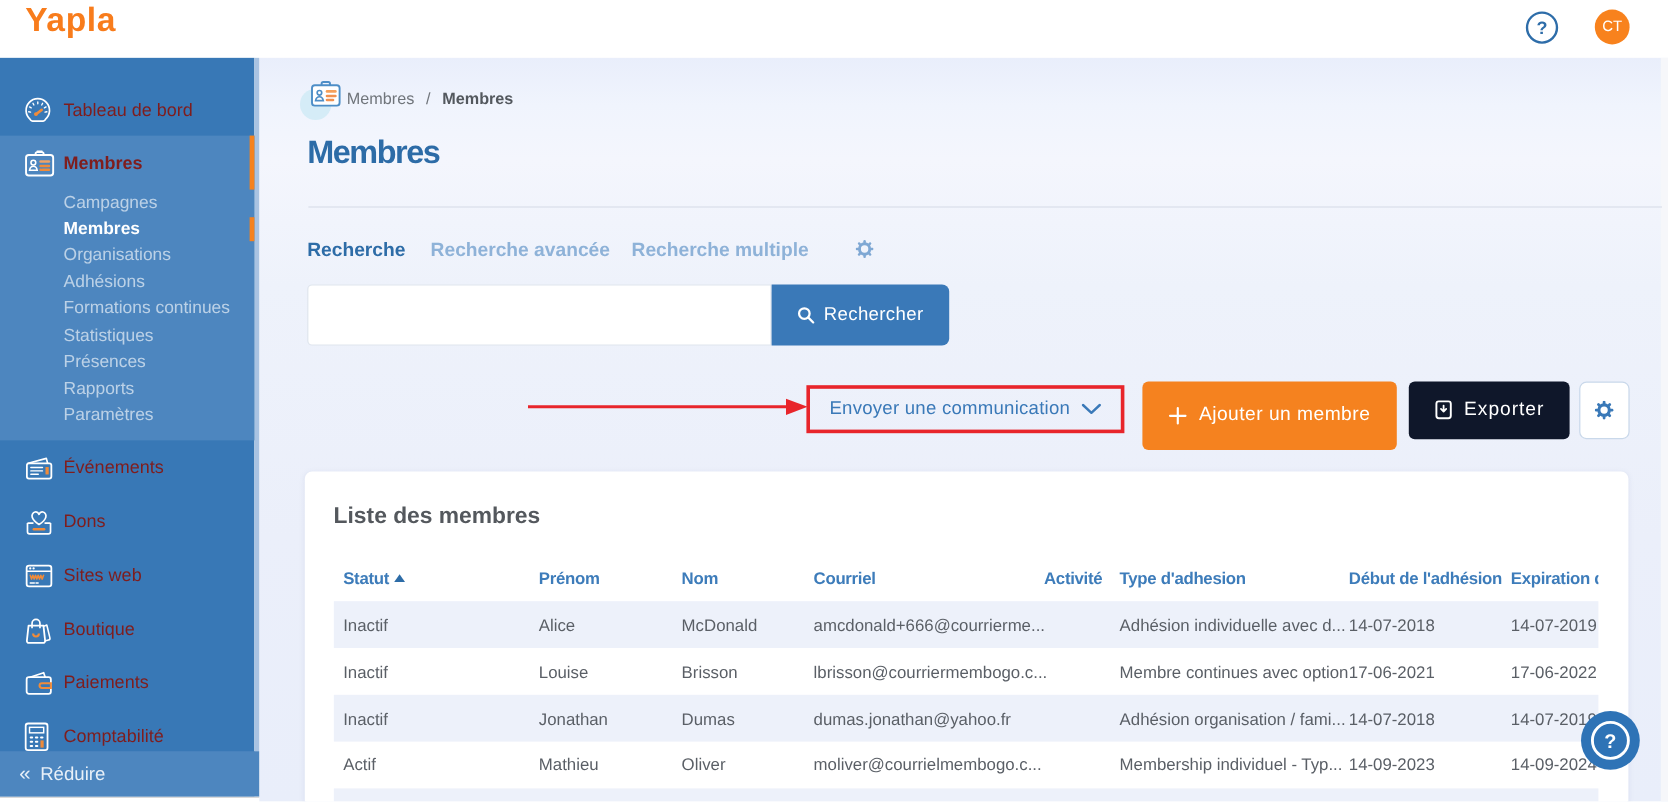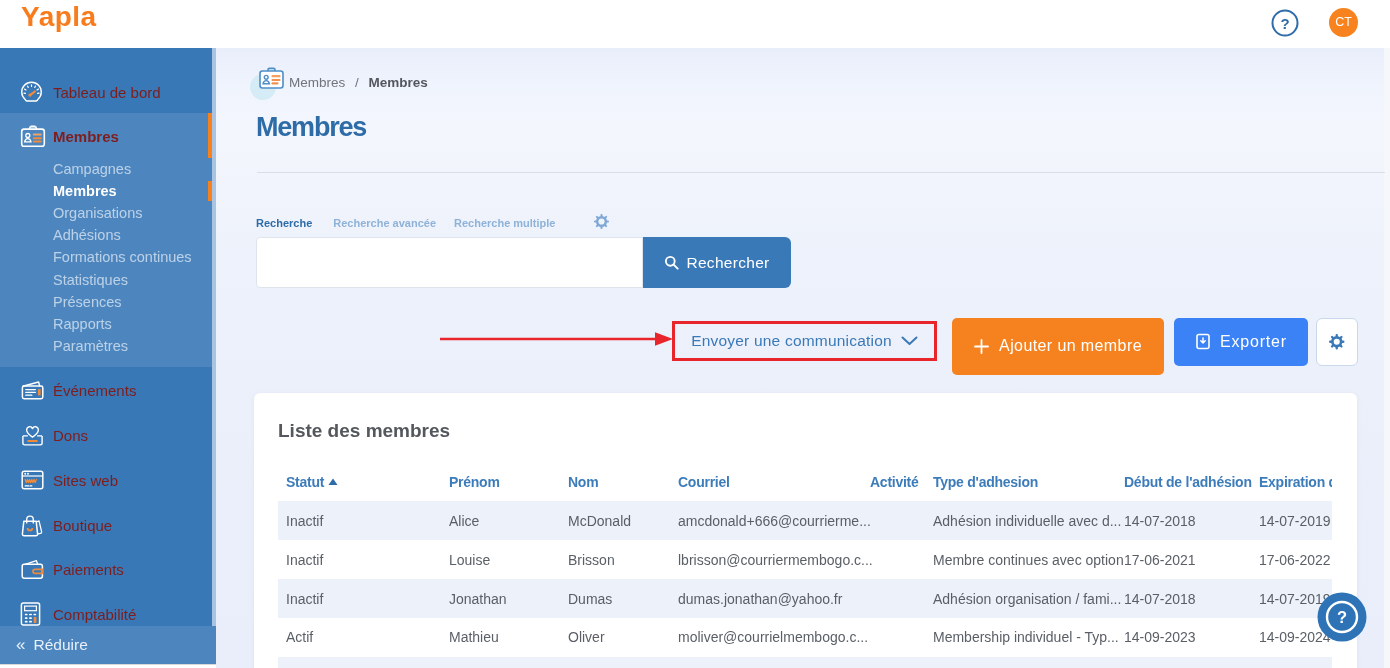--- a/index.html
+++ b/index.html
@@ -33,32 +33,32 @@
 
 .content { left:215.5px; top:48px; width:1174.5px; height:620px; background:linear-gradient(180deg,#e9eefb 0px,#f0f4fd 40px,#f4f6fd 85px,#eef2fb 190px,#ebeffa 400px,#e9eefa 620px); z-index:1; }
 .rscroll { left:1384px; top:48px; width:6px; height:620px; background:#f6f7fa; z-index:2; }
 .crumb-blob { left:250px; top:74px; width:26px; height:26px; border-radius:50%; background:#d5ecf7; z-index:2; }
 .crumb-ic { left:258px; top:65.5px; z-index:3; }
 .crumb-txt { left:289px; top:74.5px; font-size:13.5px; color:#70757b; z-index:3; }
 .crumb-txt b { color:#53585e; margin-left:4px; }
 .crumb-txt .sep { margin-left:6px; margin-right:2px; }
 .h1 { left:256px; top:112px; font-size:27px; font-weight:bold; letter-spacing:-1.2px; color:#2d6ca7; z-index:3; }
 .divider { left:257px; top:172px; width:1128px; height:1px; background:#d9dee9; z-index:3; }
-.tabs { left:256px; top:212px; z-index:3; font-size:11px; }
+.tabs { left:256px; top:198px; z-index:3; font-size:16px; }
 .tabs span { margin-right:0; }
 .t-on { color:#2d6ca7; font-weight:bold; }
 .t-off { color:#8eb2d8; font-weight:bold; }
 
 .sinput { left:256px; top:237px; width:387px; height:51px; background:#fff; border:1px solid #dfe5ed; border-radius:4px 0 0 4px; z-index:3; }
 .sbtn { left:643px; top:237px; width:148px; height:51px; background:#3a79b8; border-radius:0 6px 6px 0; z-index:4; color:#fff; font-size:15.5px; letter-spacing:.3px; display:flex; align-items:center; justify-content:center; gap:7px; }
 
 .arrow { left:437px; top:329px; z-index:5; }
 .redrect { left:672px; top:321px; width:265px; height:40px; border:3px solid #e8252b; z-index:5; display:flex; align-items:center; justify-content:center; gap:9px; color:#3a79b8; font-size:15.5px; letter-spacing:.2px; }
 .btn-orange { left:952px; top:317.5px; width:212px; height:57px; background:#f5821f; border-radius:5px; z-index:5; color:#fff; font-size:16px; letter-spacing:.4px; display:flex; align-items:center; justify-content:center; gap:10px; }
-.btn-export { left:1174px; top:317.5px; width:134px; height:48.5px; background:#3b82f6; border-radius:5px; z-index:5; color:#fff; font-size:16px; letter-spacing:.8px; display:flex; align-items:center; justify-content:center; gap:9px; }
+.btn-export { left:1174px; top:317.5px; width:134px; height:48.5px; background:#0f172a; border-radius:5px; z-index:5; color:#fff; font-size:16px; letter-spacing:.8px; display:flex; align-items:center; justify-content:center; gap:9px; }
 .btn-gear { left:1316px; top:317.5px; width:42px; height:48.5px; background:#fff; border:1px solid #c9d8ea; border-radius:6px; z-index:5; display:flex; align-items:center; justify-content:center; }
 
 
 .card { left:254px; top:393px; width:1103px; height:280px; background:#fff; border-radius:6px; box-shadow:0 1px 4px rgba(120,140,180,.12); z-index:3; }
 .card-title { left:278px; top:420px; font-size:19px; font-weight:bold; color:#54585d; z-index:4; }
 .tbl { left:277.5px; top:462.9px; width:1054.5px; height:205.1px; overflow:hidden; z-index:4; }
 .trow { position:absolute; left:0; width:1100px; height:38.8px; }
 .trow span { position:absolute; top:50%; transform:translateY(-50%); white-space:nowrap; font-size:14px; color:#5a5f66; }
 .thead span { font-size:14px; color:#3d7cba; font-weight:bold; letter-spacing:-0.25px; }
 .stripe { background:#edf1fa; }

